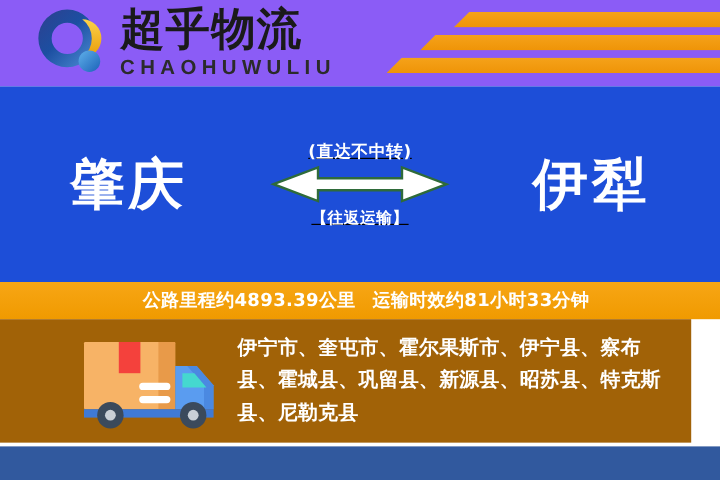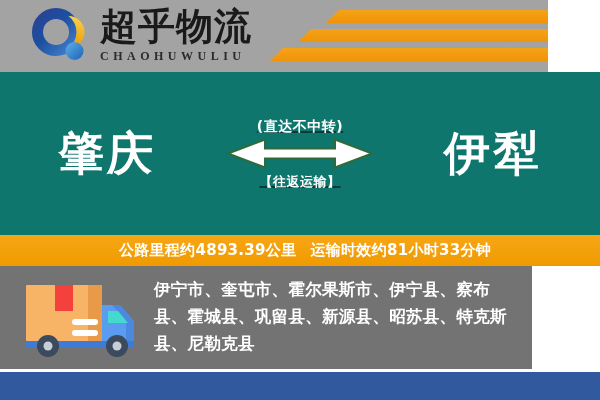--- a/index.html
+++ b/index.html
@@ -17,23 +17,23 @@
     width: 600px;
     height: 400px;
     overflow: hidden;
     background: #ffffff;
   }
 
   
   .header {
     position: absolute;
     left: 0; top: 0;
-    width: 548px;
+    width: 600px;
     height: 72px;
-    background: #a3a3a3;
+    background: #8b5cf6;
     overflow: hidden;
   }
 
   .logo-wrap {
     position: absolute;
     left: 30px;
     top: 6px;
     display: flex;
     align-items: center;
   }
@@ -56,22 +56,22 @@
     font-family: "DejaVu Sans", "Liberation Sans", sans-serif;
     font-size: 37px;
     font-weight: bold;
     color: #1a1a1a;
     line-height: 1.05;
     letter-spacing: 1px;
     white-space: nowrap;
   }
 
   .brand-en {
-    font-family: Liberation Serif, serif;
-    font-size: 12px;
+    font-family: Liberation Sans, sans-serif;
+    font-size: 17px;
     font-weight: bold;
     color: #2b2b2b;
     letter-spacing: 4.5px;
     margin-top: 2px;
     white-space: nowrap;
   }
 
   .stripes {
     position: absolute;
     right: 0;
@@ -89,21 +89,21 @@
   .stripe.s1 { top: 2px;  width: 222px; clip-path: polygon(13px 0, 100% 0, 100% 100%, 0 100%); }
   .stripe.s2 { top: 21px; width: 250px; clip-path: polygon(13px 0, 100% 0, 100% 100%, 0 100%); }
   .stripe.s3 { top: 40px; width: 278px; clip-path: polygon(13px 0, 100% 0, 100% 100%, 0 100%); }
 
   
   .route-panel {
     position: absolute;
     left: 0; top: 72px;
     width: 600px;
     height: 163px;
-    background: #0f766e;
+    background: #1d4ed8;
   }
 
   .city {
     position: absolute;
     top: 50%;
     transform: translateY(-50%);
     font-family: "DejaVu Serif", "Liberation Serif", serif;
     font-size: 46px;
     font-weight: bold;
     color: #ffffff;
@@ -171,23 +171,24 @@
     letter-spacing: 0.3px;
   }
   .info-gap { display: inline-block; width: 14px; }
 
   
   .dest-panel {
     position: absolute;
     left: 0; top: 266px;
     width: 532px;
     height: 103px;
-    background: #737373;
+    background: #a16207;
     display: flex;
     align-items: center;
+    padding-left: 44px;
   }
 
   .truck-holder {
     flex: 0 0 auto;
     margin-left: 22px;
     line-height: 0;
   }
 
   .dest-text {
     flex: 1 1 auto;

